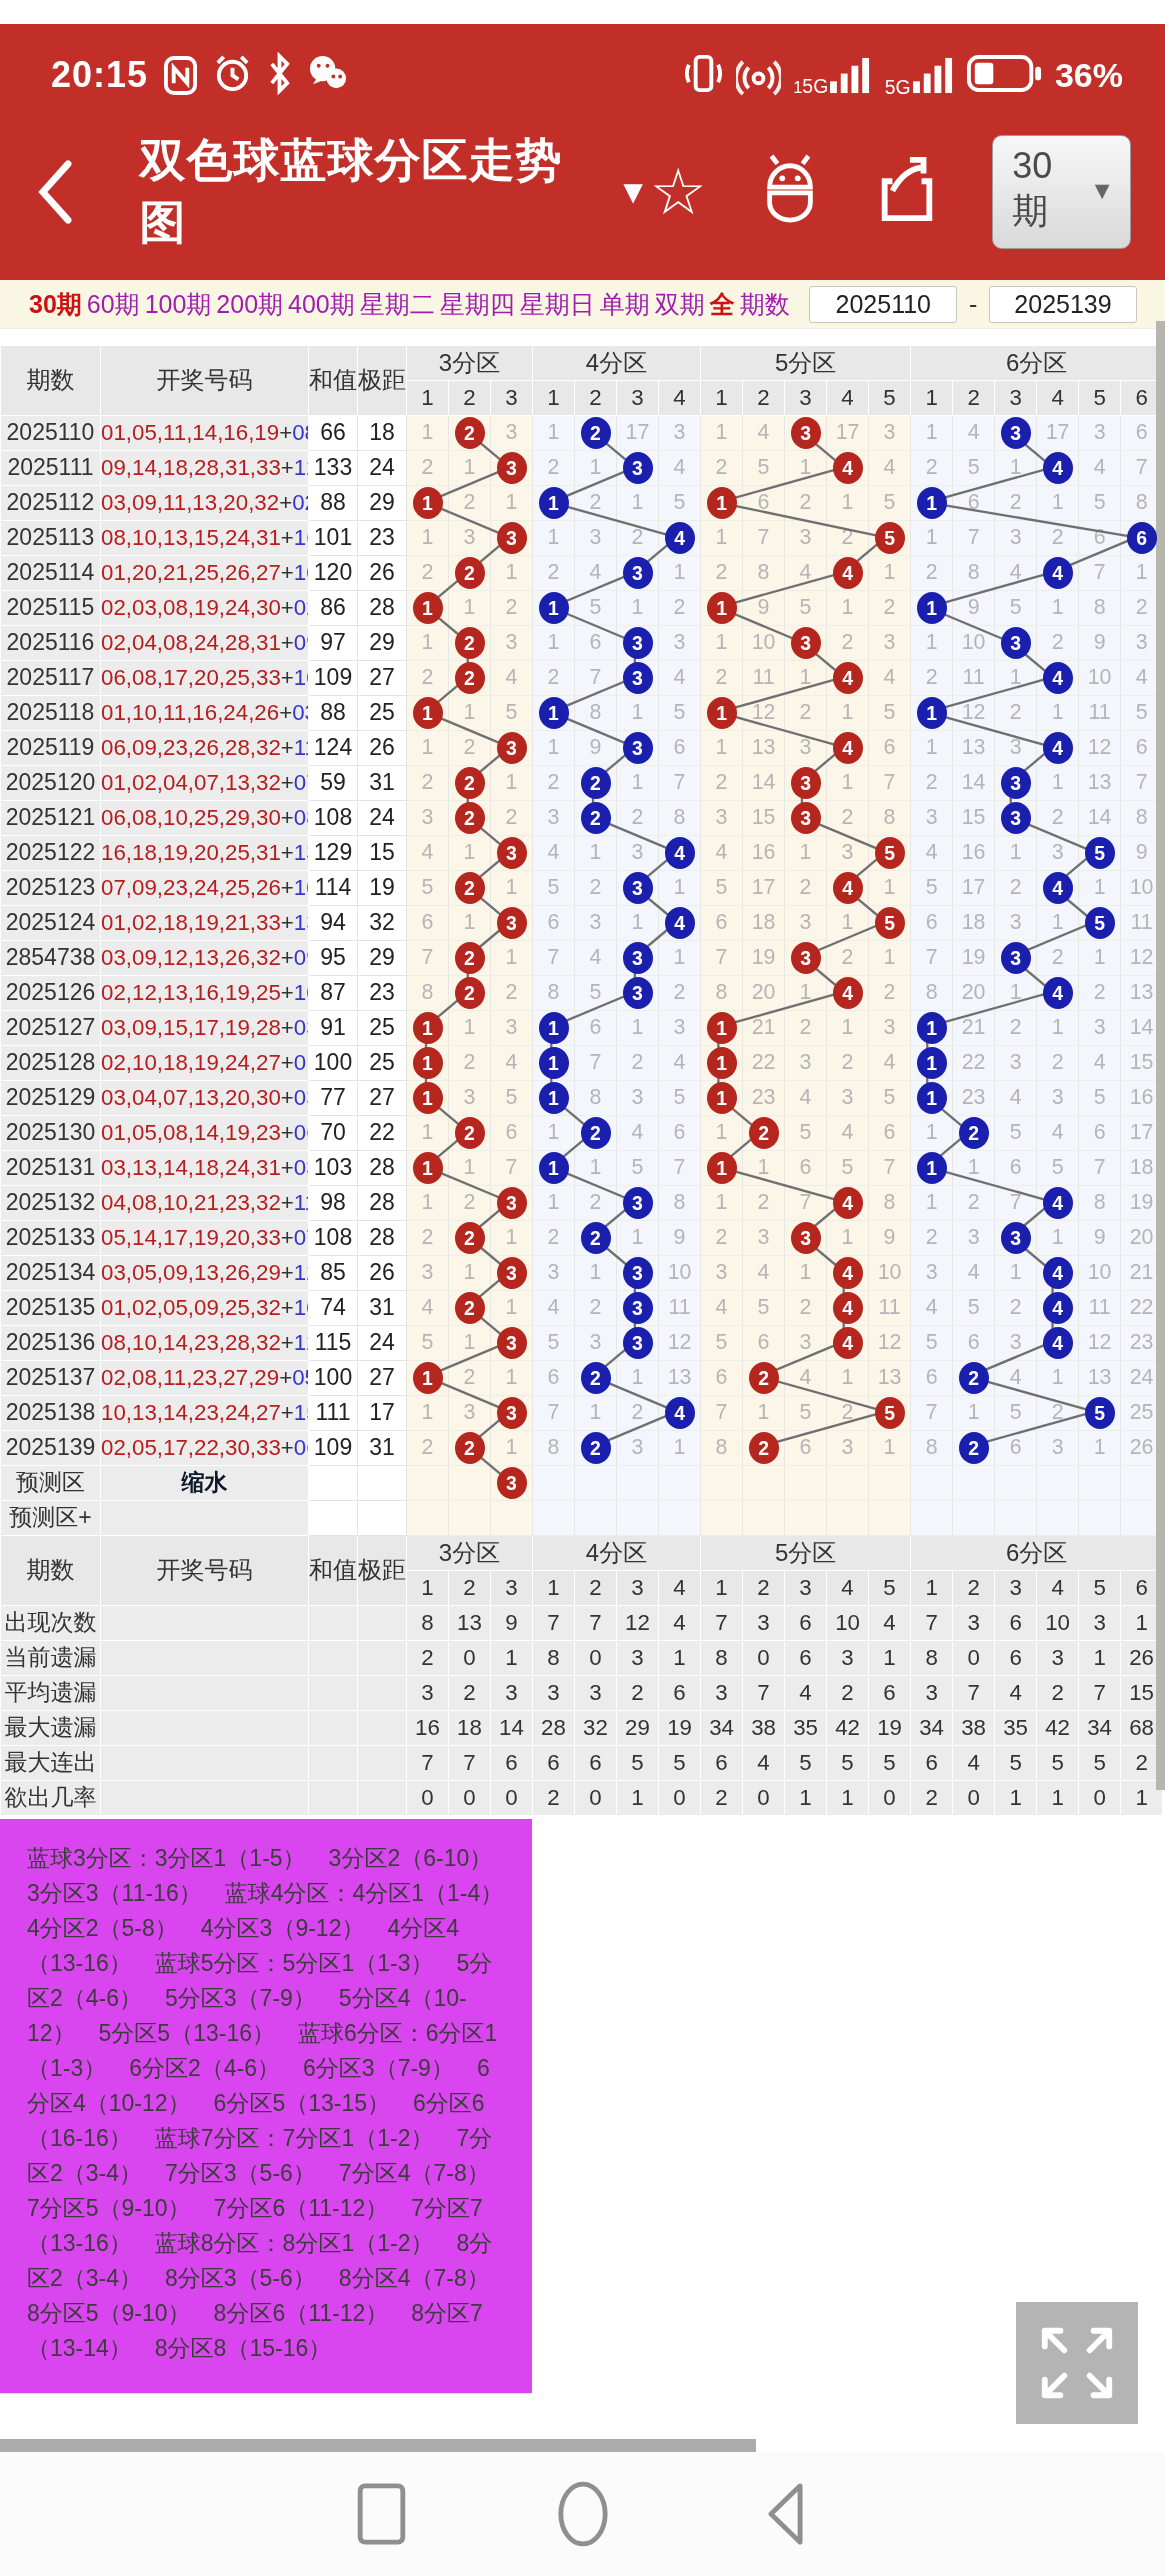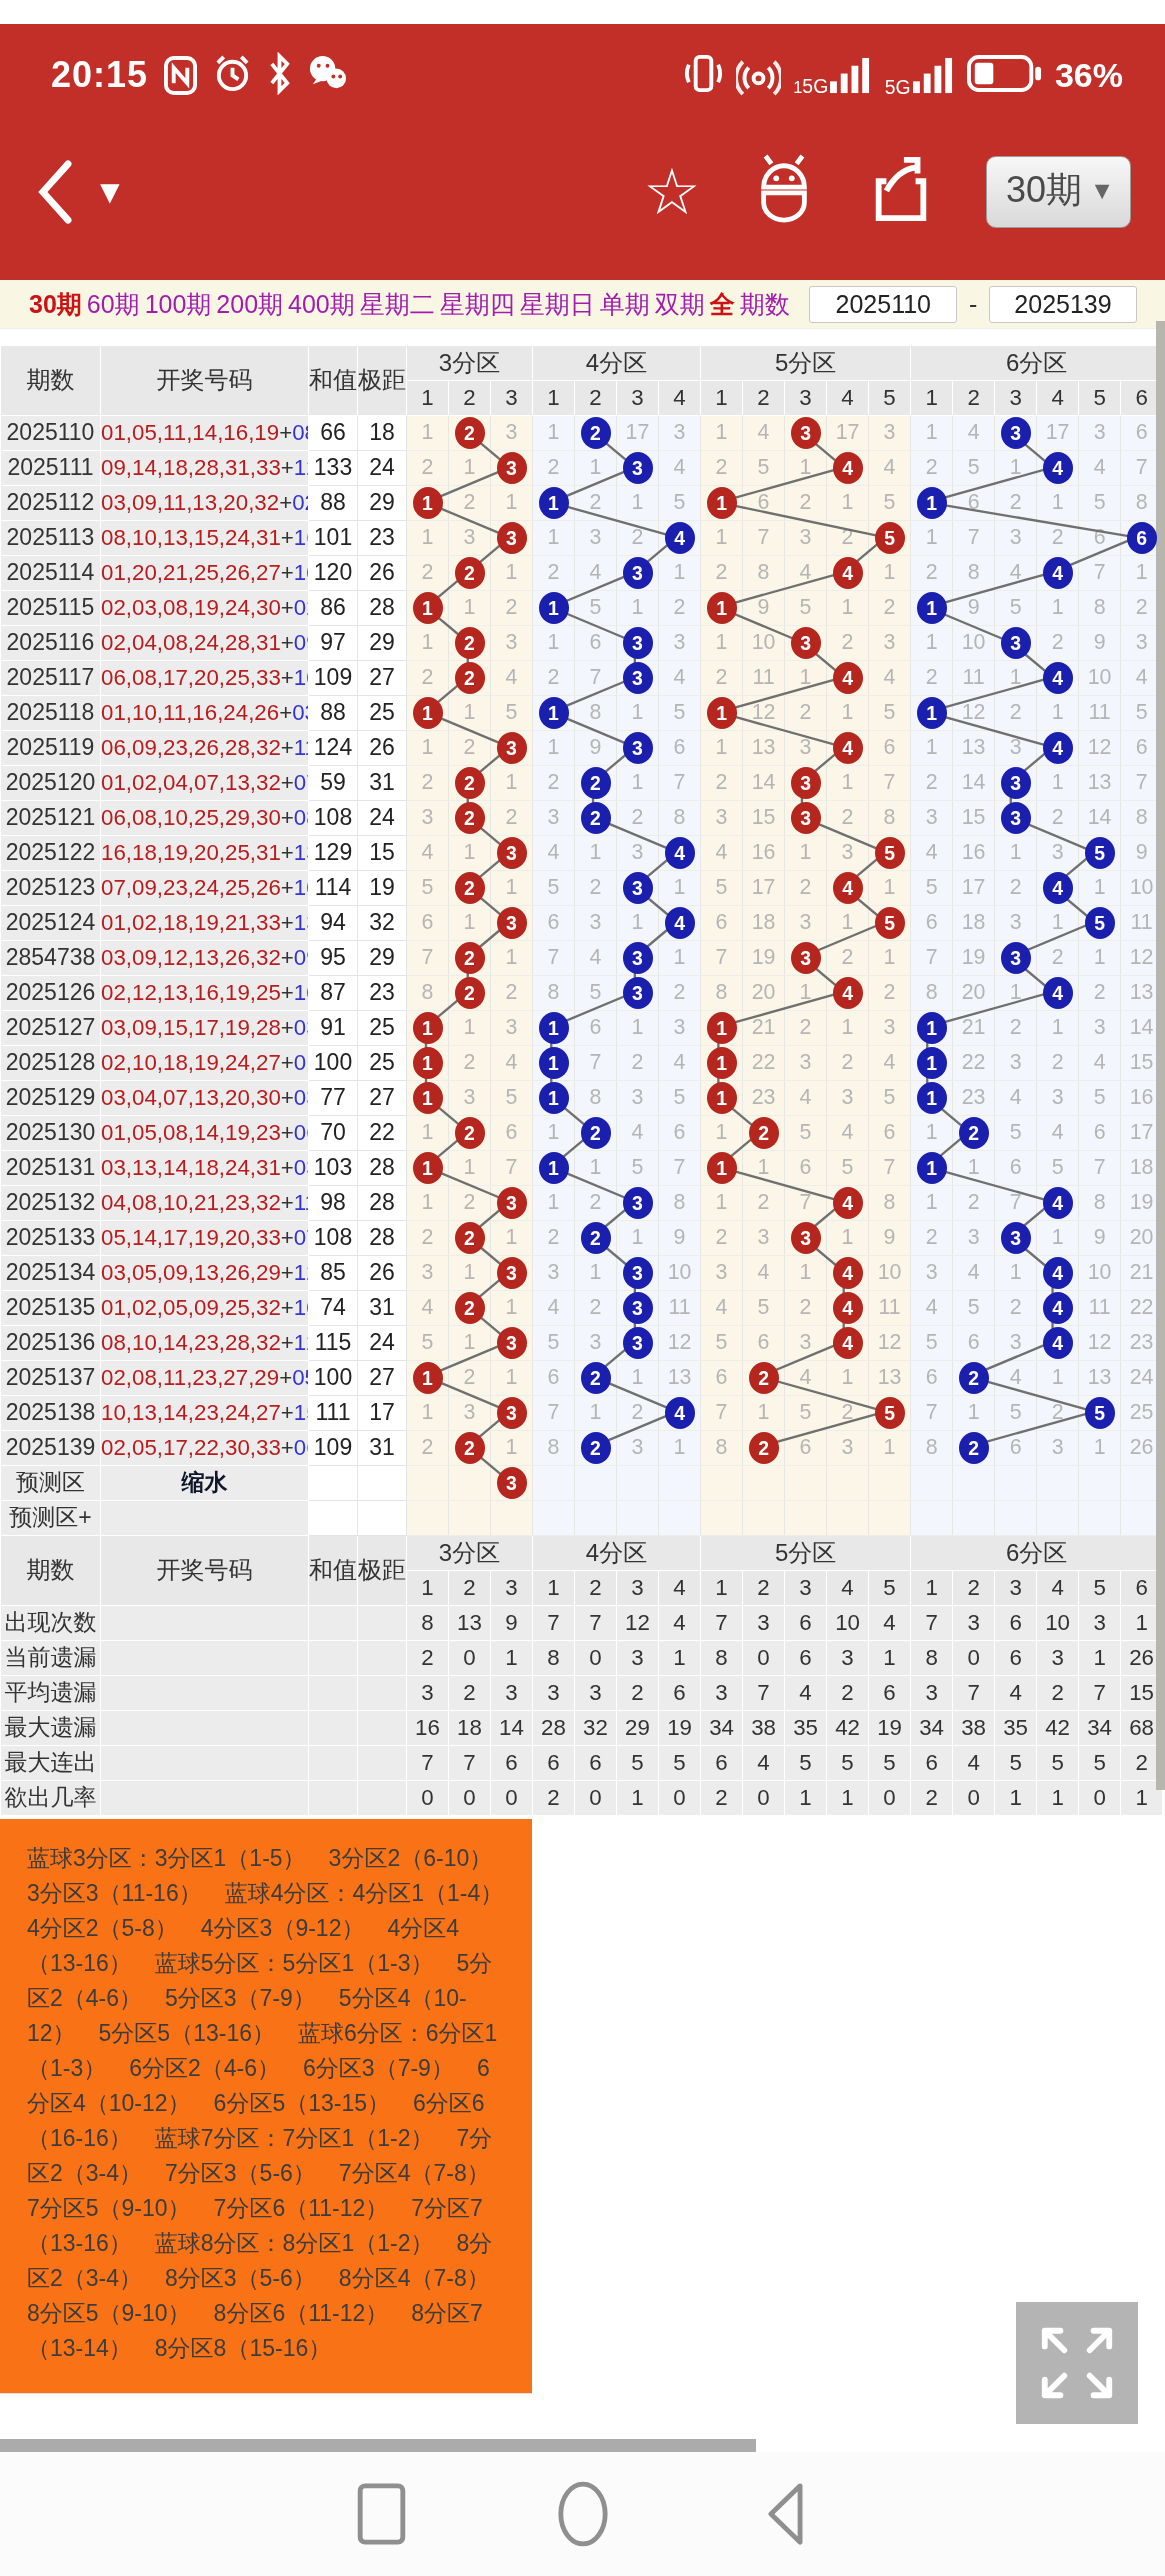--- a/index.html
+++ b/index.html
@@ -54,21 +54,21 @@
   .nums .bn { color:#3434cf; font-size:22.3px; }
   .ball { display:inline-block; width:30px; height:32px; border-radius:50%; color:#fff; font-size:19.4px; font-weight:bold;
           line-height:32px; position:relative; z-index:2; }
   .ball.r { background:#b5261e; }
   .ball.b { background:#1b1fae; }
   .shrink-link { color:#0f172a; font-size:23px; cursor:pointer;font-weight:bold; }
   #lines-svg { position:absolute; left:0; top:0; pointer-events:none; z-index:1; }
   .v-scroll { position:absolute; left:1156px; top:321px; width:9.7px; height:1469px; background:#b6b6ae; }
 
   
-  .footnote { width:532px; background:#f97316; margin-top:3.9px; padding:21.4px 25px 27px 27px;
+  .footnote { width:532px; background:#d946ef; margin-top:3.9px; padding:21.4px 25px 27px 27px;
               font-size:23px; line-height:35px; color:#3c3c3c; border-bottom:1.9px solid #e2e2e2; min-height:437px; }
 
   
   .fullscreen-btn { position:absolute; left:1016px; top:2302px; width:122px; height:122px; background:#b4b4b4;
                     display:flex; align-items:center; justify-content:center; }
   .h-scroll { position:absolute; left:0; top:2439px; width:756px; height:12.6px; background:#ababab; }
   .nav-bar { position:absolute; left:0; bottom:0; width:1166px; height:124px; background:#fbfbfb;
              display:flex; align-items:center; justify-content:center; gap:148px; }
   .nav-ic { width:54px; height:68px; display:flex; align-items:center; justify-content:center; }
 </style>
@@ -150,20 +150,21 @@
     <span class="sb-batt-label">36%</span>
   </div>
 </div>
 
 <div class="red-head title-bar">
   <span class="back-btn">
     <svg width="39" height="64" viewBox="0 0 40 66">
         <path d="M34 4 L8 33 L34 62" fill="none" stroke="#fff" stroke-width="7" stroke-linecap="round"></path>
       </svg>
   </span>
+  <span class="page-title">双色球蓝球分区走势图</span>
   <span class="title-caret">▼</span>
   <span class="tb-icons">
     <span class="star-glyph">☆</span>
     <span>
       <svg width="64" height="72" viewBox="0 0 66 74">
           <path d="M12 34 a21 22 0 0 1 42 0 z" fill="none" stroke="#fff" stroke-width="5"></path>
           <path d="M12 40 h42 v10 a21 18 0 0 1 -42 0 z" fill="none" stroke="#fff" stroke-width="5"></path>
           <circle cx="25" cy="25" r="3" fill="#fff"></circle>
           <circle cx="41" cy="25" r="3" fill="#fff"></circle>
           <path d="M20 10 L14 2 M46 10 L52 2" stroke="#fff" stroke-width="5"></path>

